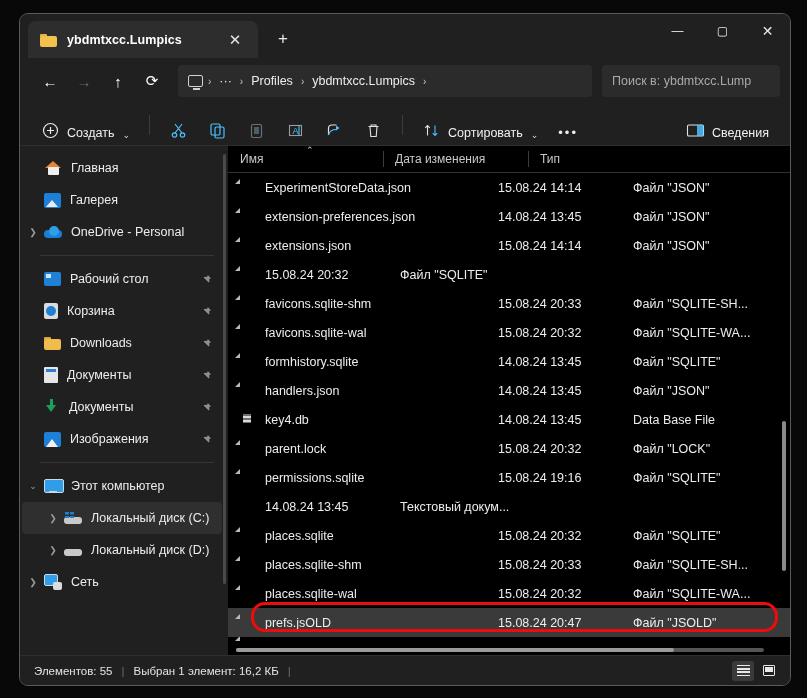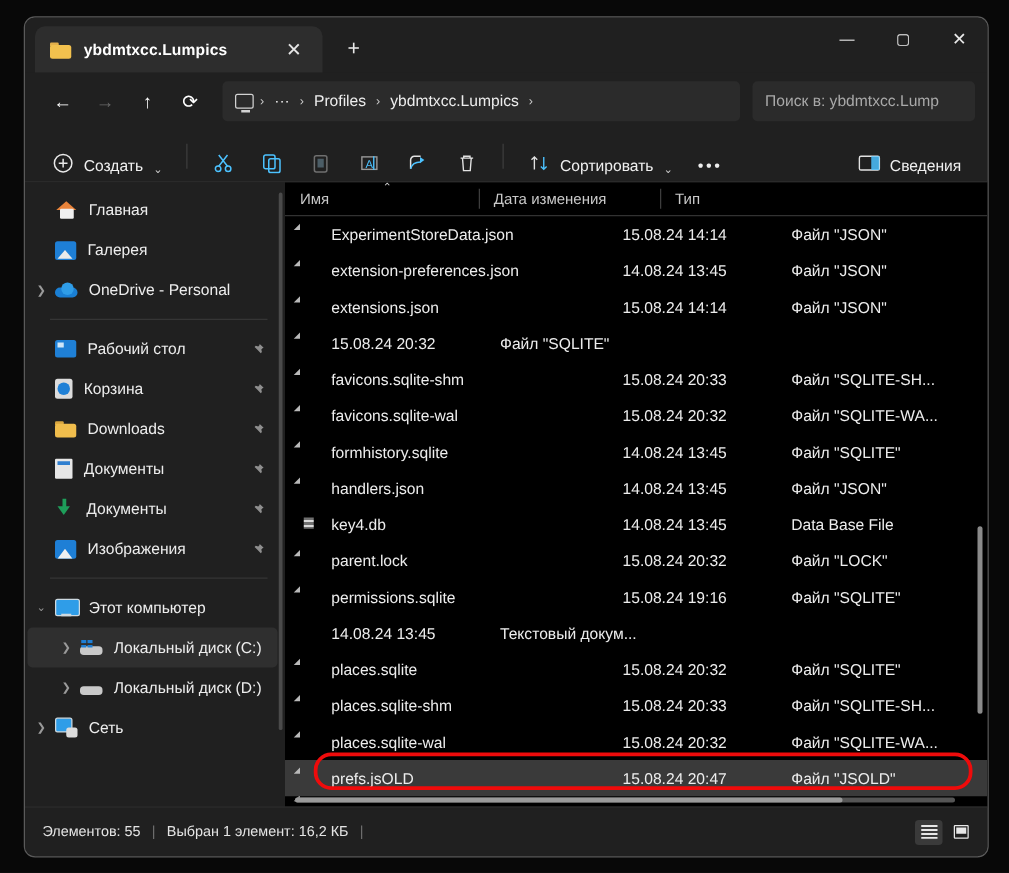--- a/index.html
+++ b/index.html
@@ -255,21 +255,21 @@
   .hscroll-thumb{ width:83%; height:100%; background:#9a9a9a; border-radius:2px;}
 
   
   .ring {
     position:absolute; border:3px solid #ef0b0b; border-radius:14px;
     pointer-events:none;
   }
 
   
   .statusbar {
-    height:40px; background:#202020; border-top:1px solid #2e2e2e;
+    height:30px; background:#202020; border-top:1px solid #2e2e2e;
     display:flex; align-items:center; padding:0 10px 0 14px; flex:none;justify-content:flex-end;
   }
   .st-text { color:#e4e4e4; font-size:11.5px; }
   .st-sep { color:#6f6f6f; font-size:11.5px; margin:0 9px; }
   .st-spacer{flex:1;}
   .vtoggle {
     width:22px;height:20px;border-radius:3px;display:flex;align-items:center;
     justify-content:center; margin-left:4px;
   }
   .vtoggle.active{ background:#3a3a3a;}

